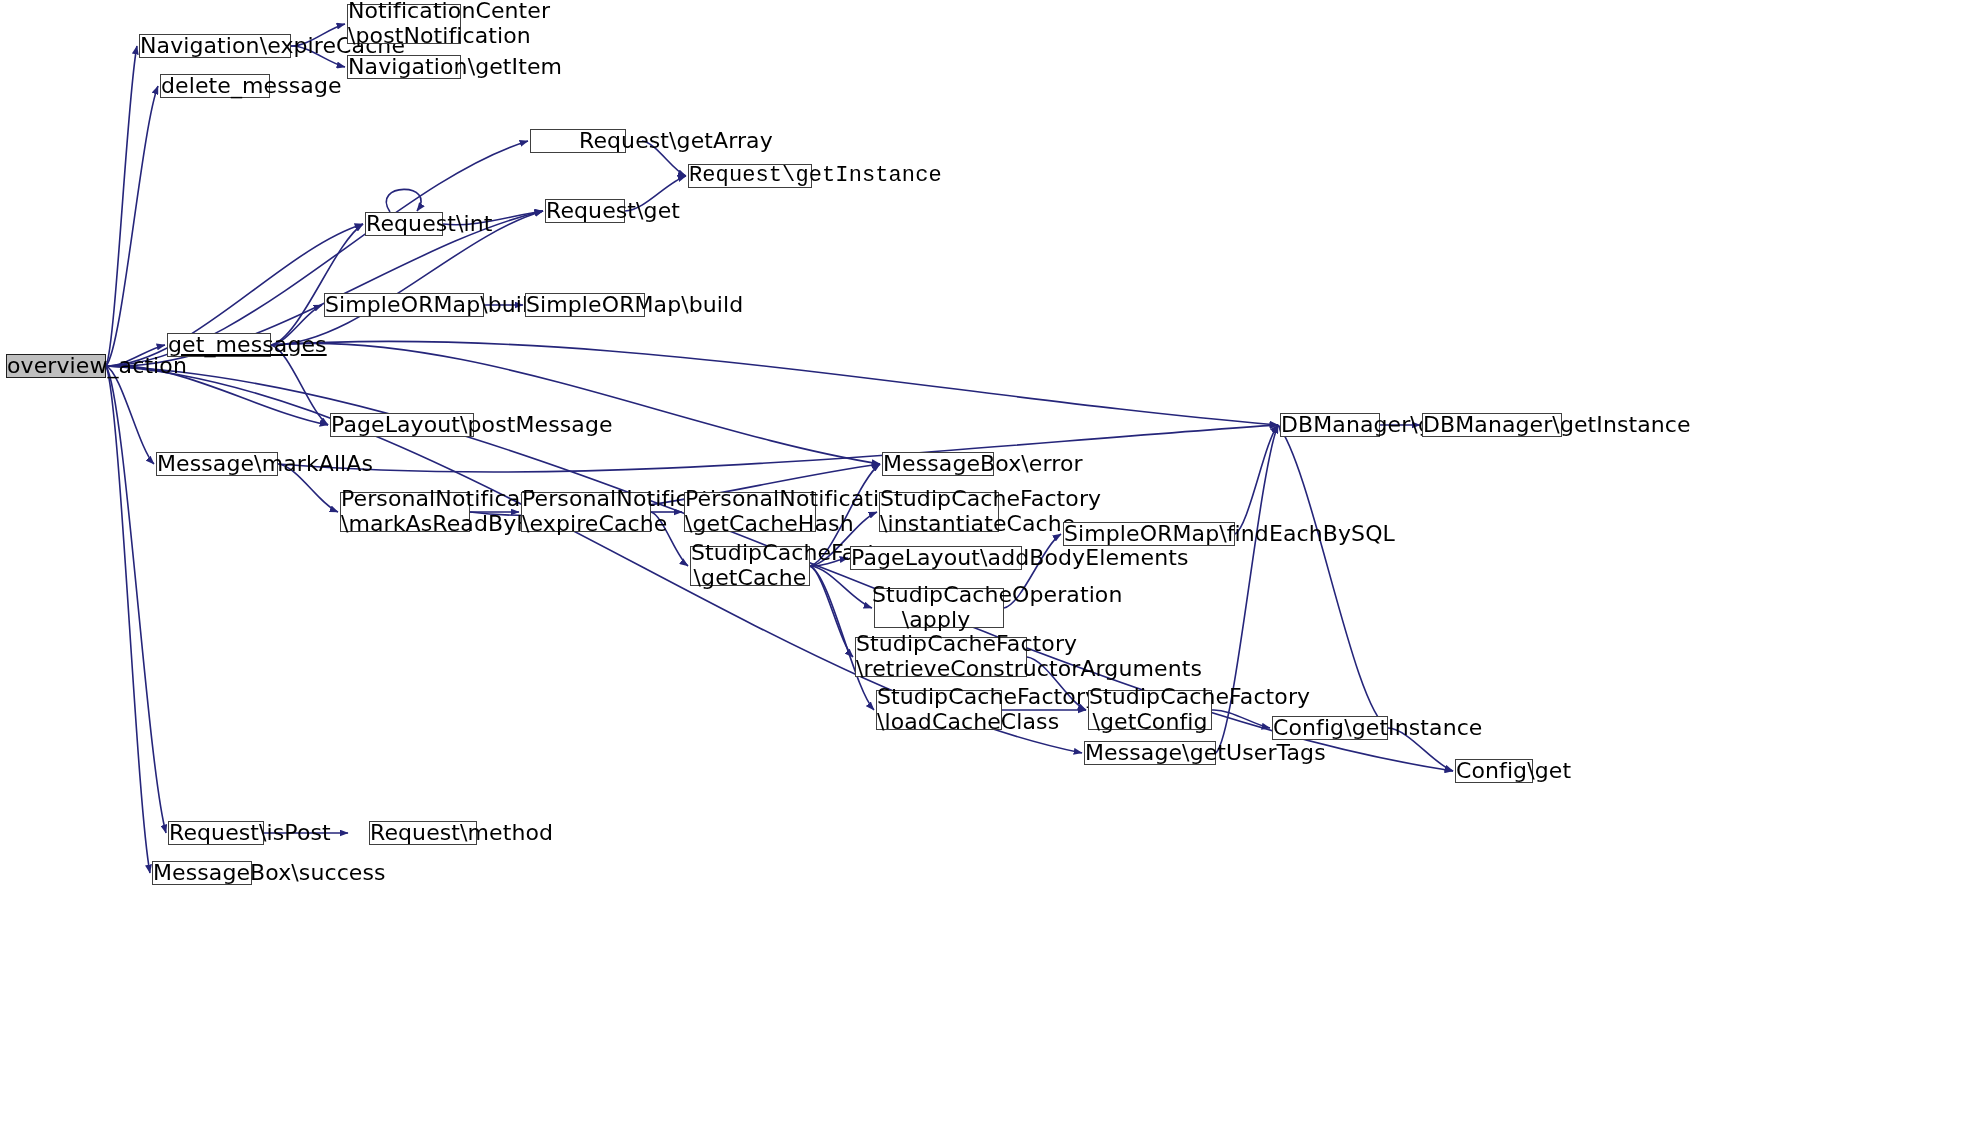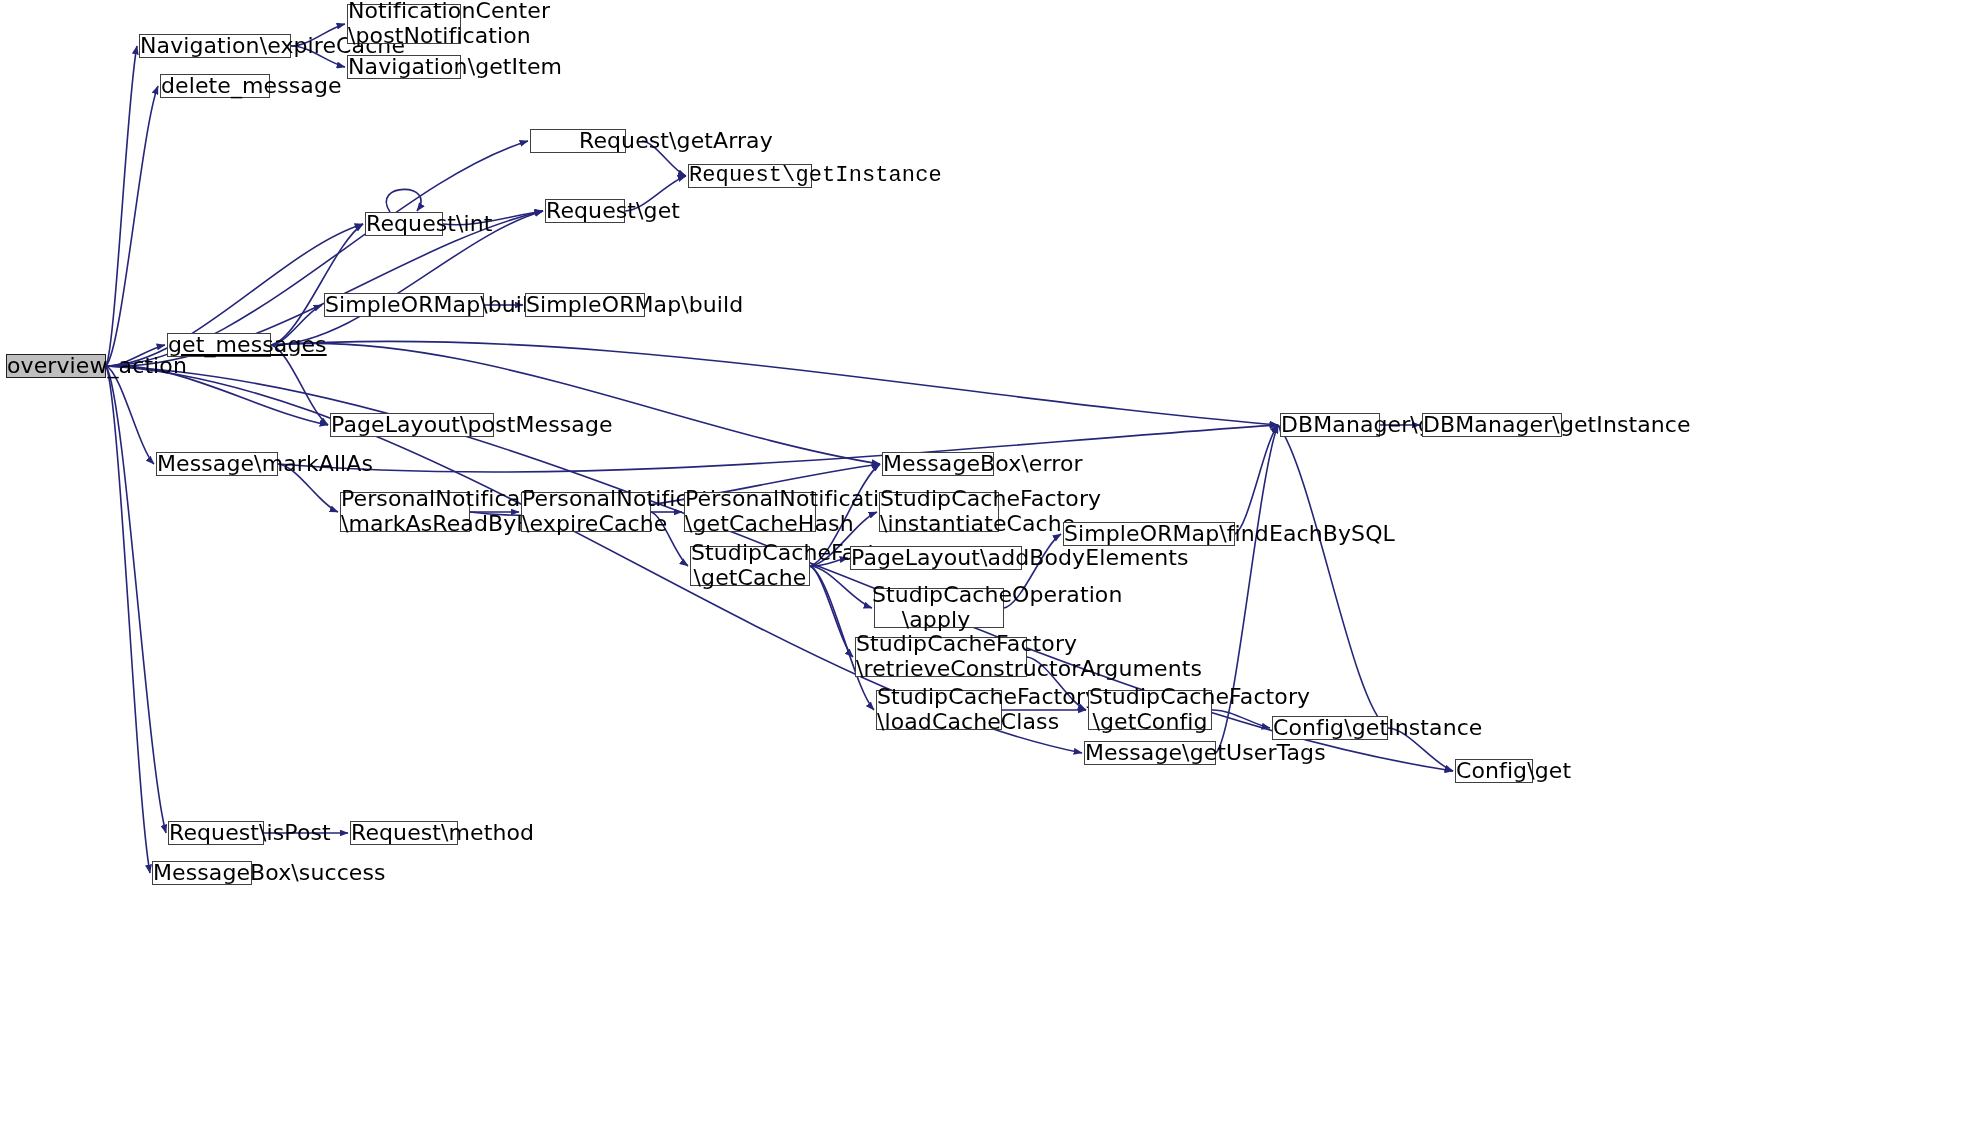--- a/index.html
+++ b/index.html
@@ -116,21 +116,21 @@
 \postNotification</span></div>
       <div class="node" style="left: 347px; top: 55px; width: 114px; height: 24px;"><span class="lbl">Navigation\getItem</span></div>
       <div class="node" style="left: 160px; top: 74px; width: 110px; height: 24px;"><span class="lbl">delete_message</span></div>
       <div class="node" style="left: 530px; top: 129px; width: 96px; height: 24px; padding-left: 48px;"><span class="lbl">Request\getArray</span></div>
       <div class="node" style="left: 688px; top: 164px; width: 124px; height: 24px; font-family: Liberation Mono, monospace;"><span class="lbl">Request\getInstance</span></div>
       <div class="node" style="left: 545px; top: 199px; width: 80px; height: 24px;"><span class="lbl">Request\get</span></div>
       <div class="node" style="left: 365px; top: 212px; width: 78px; height: 24px;"><span class="lbl">Request\int</span></div>
       <div class="node" style="left: 324px; top: 293px; width: 160px; height: 24px;"><span class="lbl">SimpleORMap\buildExisting</span></div>
       <div class="node" style="left: 525px; top: 293px; width: 120px; height: 24px;"><span class="lbl">SimpleORMap\build</span></div>
       <div class="node" style="left: 167px; top: 333px; width: 104px; height: 24px; text-decoration: underline;"><span class="lbl">get_messages</span></div>
-      <div class="node" style="left: 330px; top: 413px; width: 164px; height: 24px;"><span class="lbl">PageLayout\postMessage</span></div>
+      <div class="node" style="left: 330px; top: 413px; width: 144px; height: 24px;"><span class="lbl">PageLayout\postMessage</span></div>
       <div class="node" style="left: 1280px; top: 413px; width: 100px; height: 24px;"><span class="lbl">DBManager\get</span></div>
       <div class="node" style="left: 1422px; top: 413px; width: 140px; height: 24px;"><span class="lbl">DBManager\getInstance</span></div>
       <div class="node" style="left: 156px; top: 452px; width: 122px; height: 24px;"><span class="lbl">Message\markAllAs</span></div>
       <div class="node" style="left: 882px; top: 452px; width: 112px; height: 24px;"><span class="lbl">MessageBox\error</span></div>
       <div class="node" style="left: 340px; top: 492px; width: 130px; height: 40px;"><span class="lbl">PersonalNotifications
 \markAsReadByHTML</span></div>
       <div class="node" style="left: 521px; top: 492px; width: 130px; height: 40px;"><span class="lbl">PersonalNotifications
 \expireCache</span></div>
       <div class="node" style="left: 684px; top: 492px; width: 132px; height: 40px;"><span class="lbl">PersonalNotifications
 \getCacheHash</span></div>
@@ -145,16 +145,16 @@
       <div class="node" style="left: 855px; top: 637px; width: 172px; height: 40px;"><span class="lbl">StudipCacheFactory
 \retrieveConstructorArguments</span></div>
       <div class="node" style="left: 876px; top: 690px; width: 126px; height: 40px;"><span class="lbl">StudipCacheFactory
 \loadCacheClass</span></div>
       <div class="node" style="left: 1088px; top: 690px; width: 124px; height: 40px;"><span class="lbl">StudipCacheFactory
 \getConfig</span></div>
       <div class="node" style="left: 1272px; top: 716px; width: 116px; height: 24px;"><span class="lbl">Config\getInstance</span></div>
       <div class="node" style="left: 1084px; top: 741px; width: 132px; height: 24px;"><span class="lbl">Message\getUserTags</span></div>
       <div class="node" style="left: 1455px; top: 759px; width: 78px; height: 24px;"><span class="lbl">Config\get</span></div>
       <div class="node" style="left: 168px; top: 821px; width: 96px; height: 24px;"><span class="lbl">Request\isPost</span></div>
-      <div class="node" style="left: 350px; top: 821px; width: 108px; height: 24px; text-align: center;"><span class="lbl">Request\method</span></div>
+      <div class="node" style="left: 369px; top: 821px; width: 108px; height: 24px; text-align: center;"><span class="lbl">Request\method</span></div>
       <div class="node" style="left: 152px; top: 861px; width: 100px; height: 24px;"><span class="lbl">MessageBox\success</span></div>
     </div>
 </div>
 
 </body></html>

